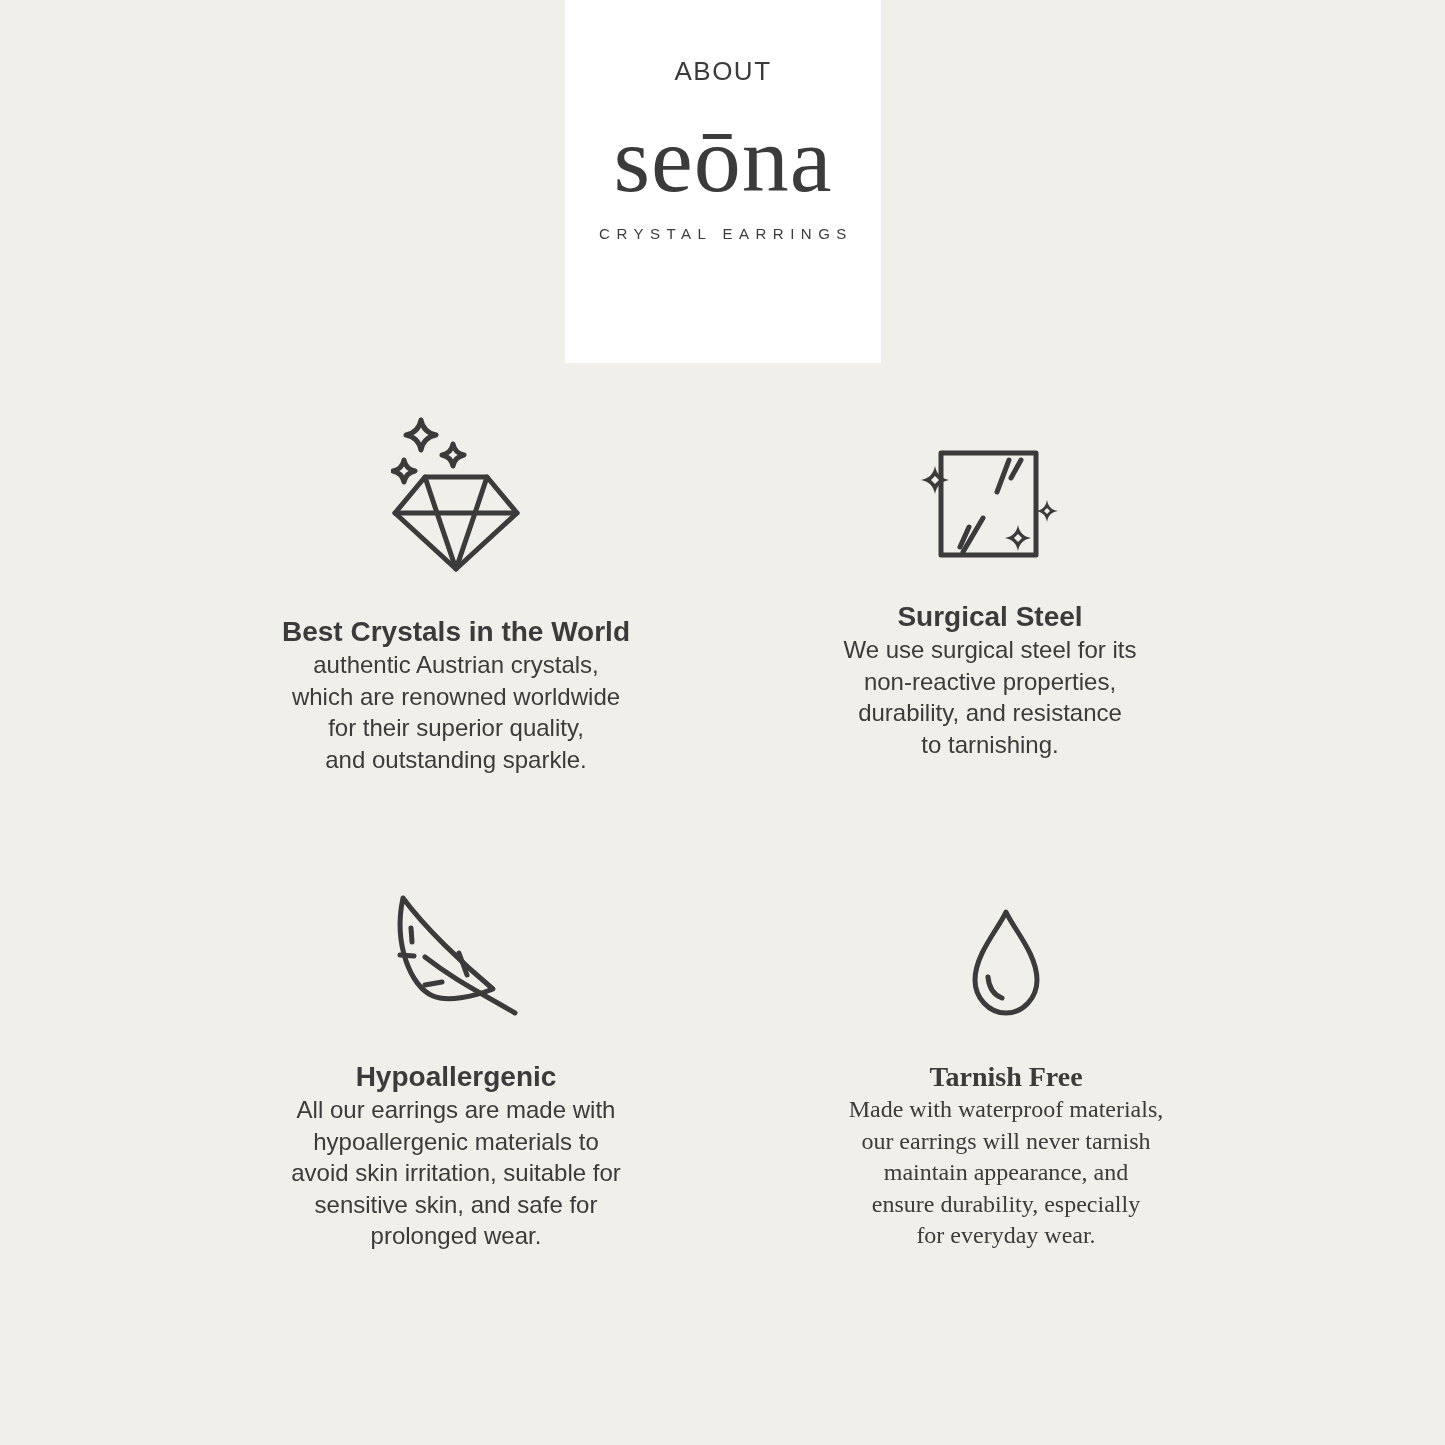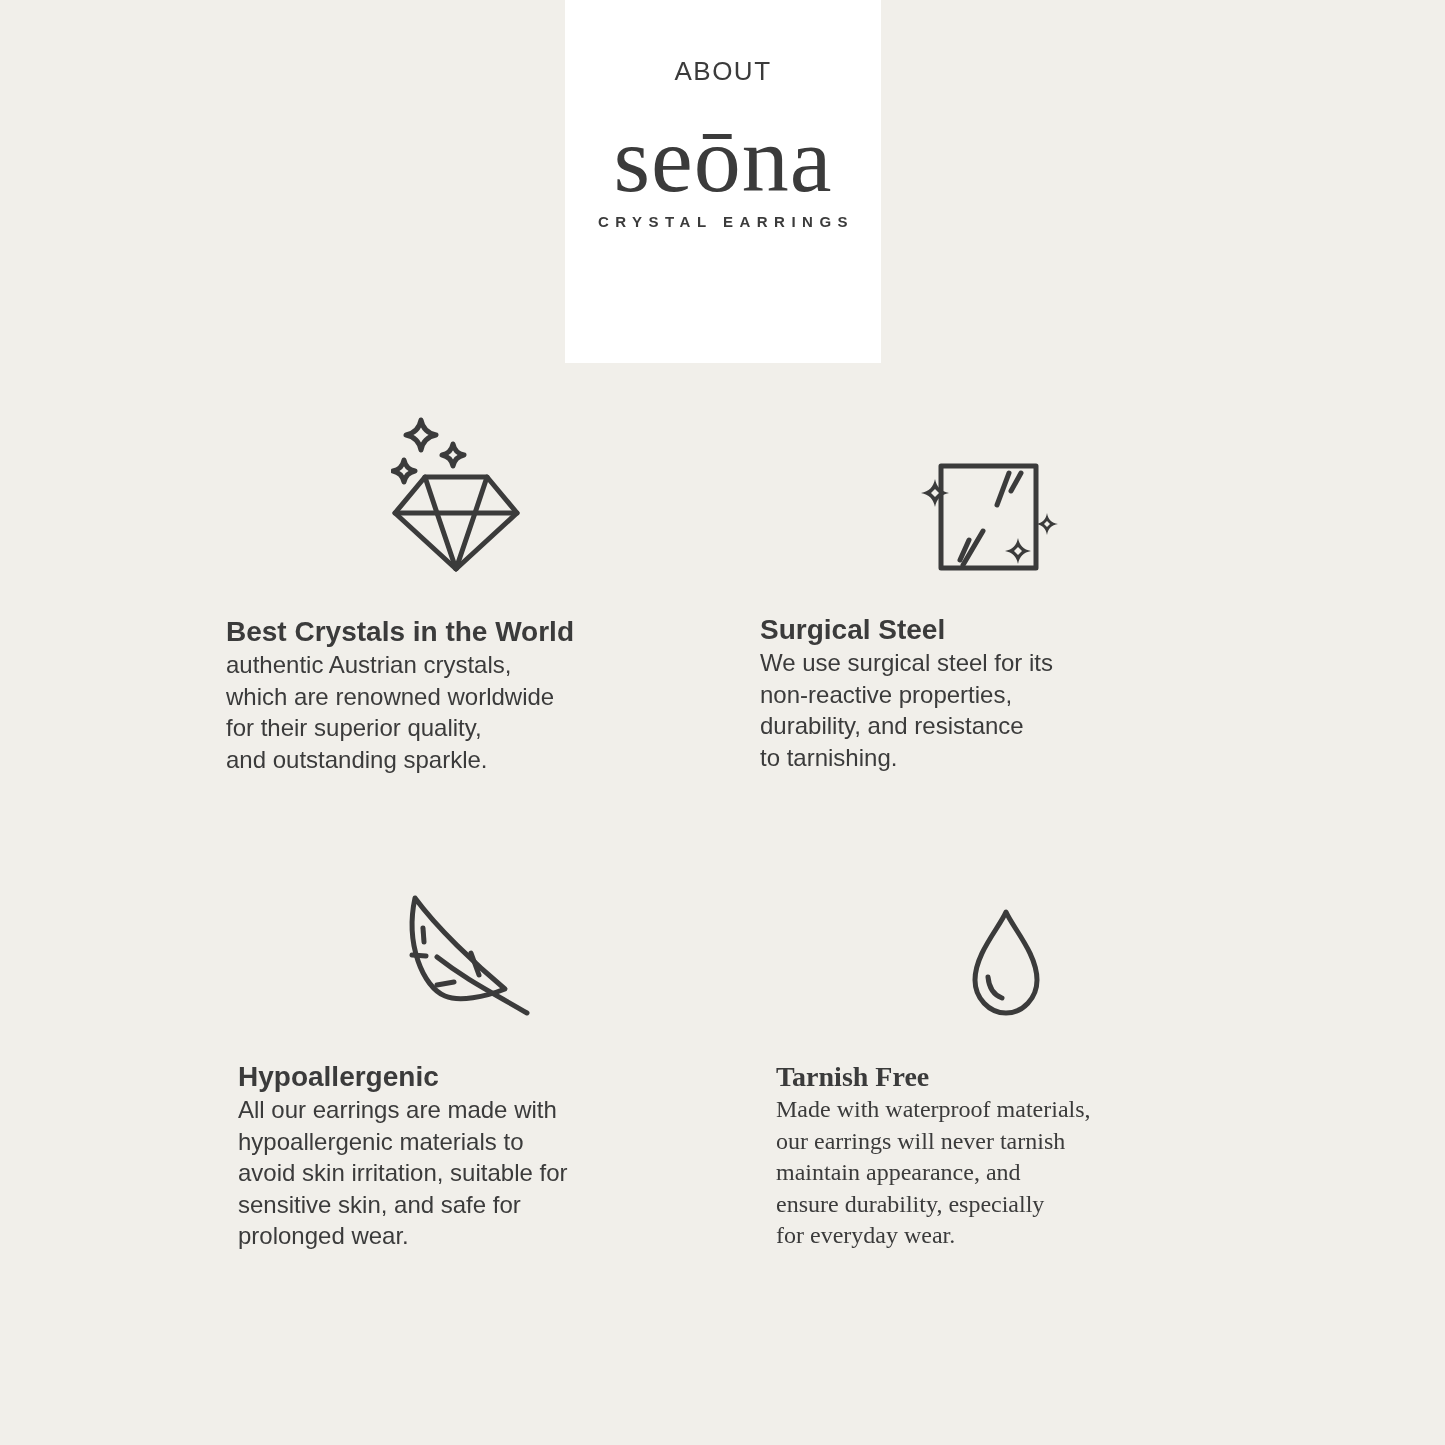--- a/index.html
+++ b/index.html
@@ -31,32 +31,32 @@
     font-weight:500;
   }
   .brand-logo{
     margin-top:24px;
     font-family:Liberation Serif, serif;
     font-size:94px;line-height:98px;
     letter-spacing:1px;
     font-weight:400;
   }
   .brand-tagline{
-    margin-top:4px;
+    margin-top:16px;
     font-size:15px;line-height:20px;
     letter-spacing:6.5px;
     padding-left:6px; 
-    font-weight:700;
+    font-weight:400;
   }
 
   
-  .feature{position:absolute;width:460px;}
+  .feature{position:absolute;width:460px;text-align:center;}
   .f1{left:226px;top:413px;}
-  .f2{left:760px;top:411px;}
-  .f3{left:238px;top:895px;}
+  .f2{left:760px;top:398px;}
+  .f3{left:226px;top:895px;}
   .f4{left:776px;top:895px;font-family:Liberation Serif, serif;}
 
   .icon-slot{display:flex;justify-content:center;align-items:flex-end;}
   .row1 .icon-slot{height:160px;margin-bottom:42px;}
   .row2 .icon-slot{height:125px;margin-bottom:40px;}
 
   .f-title{
     margin:0;
     font-size:28px;line-height:34px;
     font-weight:bold;

